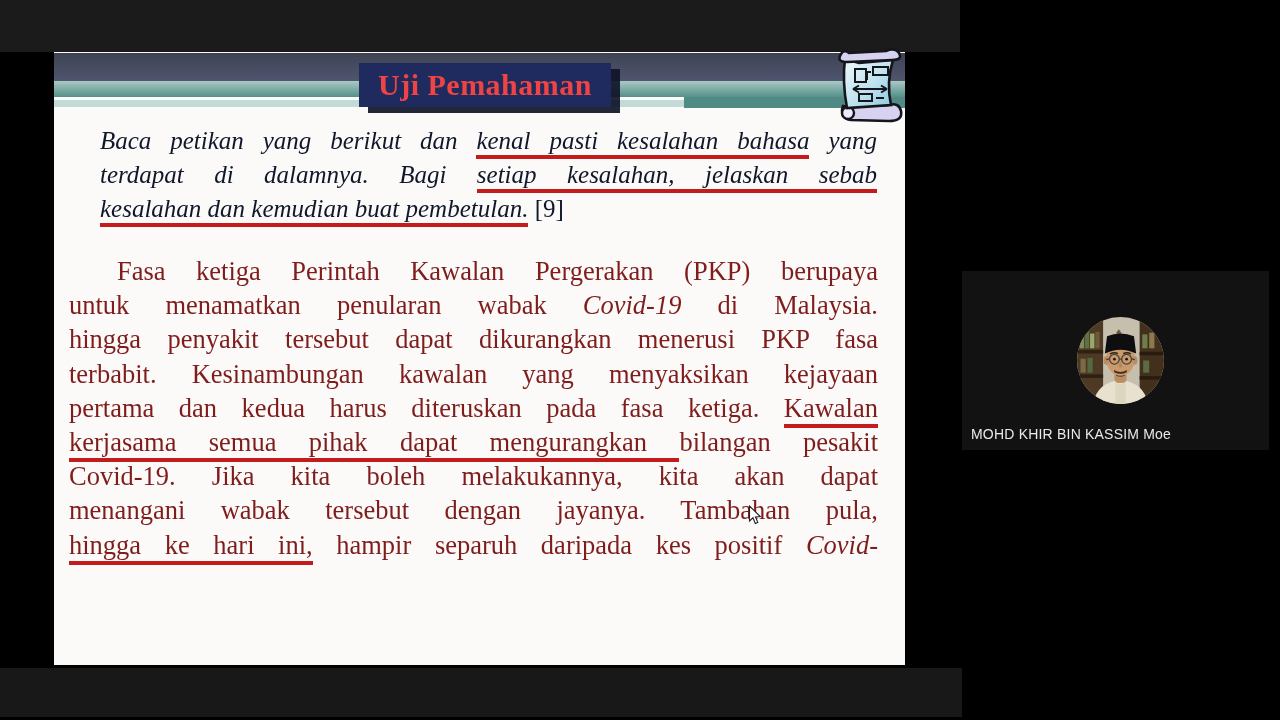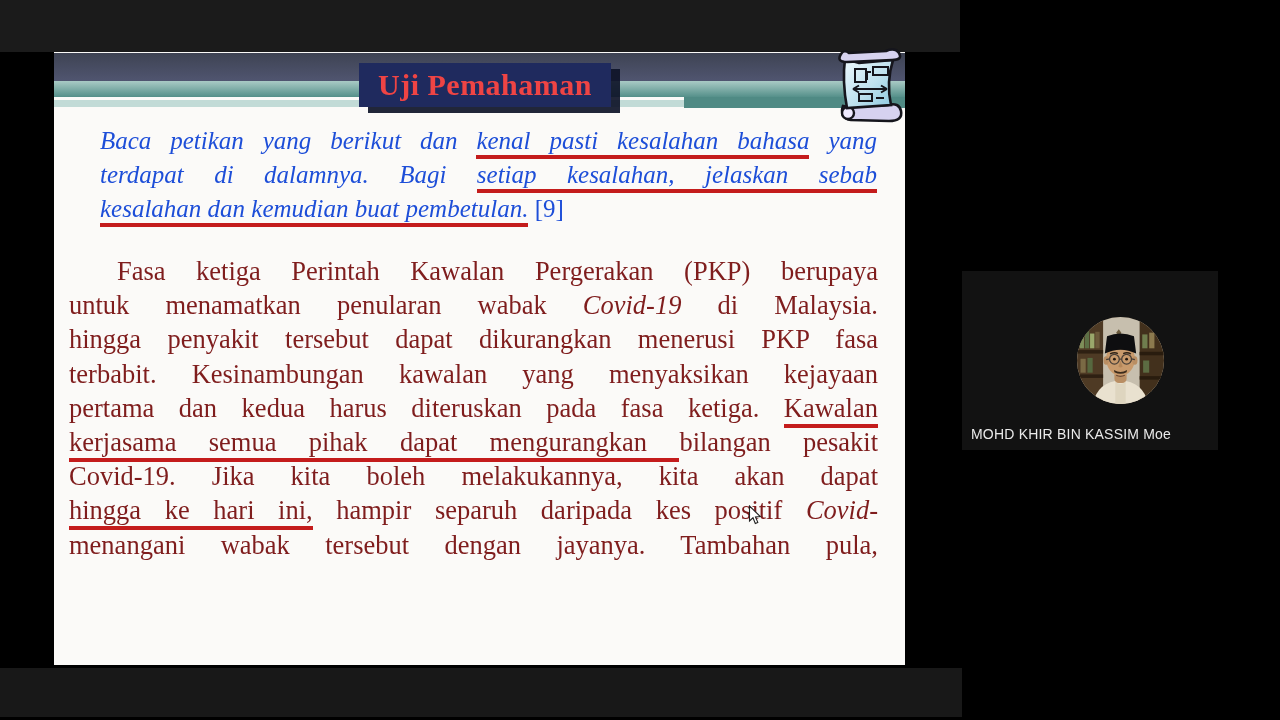--- a/index.html
+++ b/index.html
@@ -20,34 +20,34 @@
   .strip-pale{position:absolute;left:0;top:48px;width:630px;height:7px;background:#c2dbd7;}
   .strip-deep{position:absolute;left:630px;top:45px;width:221px;height:11px;background:#4f8a84;}
 
   .title-box{position:absolute;left:305px;top:11px;width:252px;height:44px;background:#1f2a5e;
     box-shadow:9px 6px 0 rgba(14,20,40,0.92);display:flex;align-items:center;justify-content:center;}
   .title-box span{color:#ef4444;font-weight:bold;font-size:30px;letter-spacing:0.5px;}
 
   .scroll-icon{position:absolute;right:-4px;top:-4px;width:80px;height:78px;}
 
   .instr{position:absolute;left:46px;right:28px;top:72px;}
-  .instr .line{font-style:italic;font-size:25px;line-height:34px;color:#1d4ed8;}
+  .instr .line{font-style:italic;font-size:25px;line-height:34px;color:#0f172a;}
   .para{position:absolute;left:15px;right:27px;top:202px;}
   .para .line{font-size:26.5px;line-height:34.2px;color:#7f1d1d;}
   .line.just{text-align:justify;text-align-last:justify;}
   .line.ind{text-indent:48px;}
   span.ul{border-bottom:4px solid #c41c1c;padding-bottom:1px;}
   span.it{font-style:italic;}
   span.plain{font-style:normal;}
 
   
   .cursor{position:absolute;left:748px;top:505px;width:15px;height:21px;}
 
   
-  .tile{position:absolute;left:962px;top:271px;width:256px;height:179px;background:#121212;}
+  .tile{position:absolute;left:962px;top:271px;width:307px;height:179px;background:#121212;}
   .avatar{position:absolute;left:115px;top:46px;width:87px;height:87px;border-radius:50%;overflow:hidden;background:#3a2c1e;}
   .avatar svg{display:block;width:100%;height:100%;}
   .tile-name{position:absolute;left:9px;bottom:8px;color:#eaeaea;
     font-family:"Liberation Sans",sans-serif;font-size:14px;letter-spacing:0.2px;}
 </style>
 </head>
 <body>
 
 <div class="topbar"></div>
 <div class="bottombar"></div>
@@ -95,22 +95,22 @@
     </div>
 
   <div class="para">
       <div class="line just ind"><span>Fasa ketiga Perintah Kawalan Pergerakan (PKP) berupaya</span></div>
       <div class="line just"><span>untuk menamatkan penularan wabak </span><span class="it">Covid-19</span><span> di Malaysia.</span></div>
       <div class="line just"><span>hingga penyakit tersebut dapat dikurangkan menerusi PKP fasa</span></div>
       <div class="line just"><span>terbabit. Kesinambungan kawalan yang menyaksikan kejayaan</span></div>
       <div class="line just"><span>pertama dan kedua harus diteruskan pada fasa ketiga. </span><span class="ul">Kawalan</span></div>
       <div class="line just"><span class="ul">kerjasama semua pihak dapat mengurangkan </span><span>bilangan pesakit</span></div>
       <div class="line just"><span>Covid-19. Jika kita boleh melakukannya, kita akan dapat</span></div>
+      <div class="line just"><span>menangani wabak tersebut dengan jayanya. Tambahan pula,</span></div>
       <div class="line just"><span class="ul">hingga ke hari ini,</span><span> hampir separuh daripada kes positif </span><span class="it">Covid-</span></div>
-      <div class="line just"><span>menangani wabak tersebut dengan jayanya. Tambahan pula,</span></div>
     </div>
 </div>
 
 <div class="cursor">
   <svg viewBox="0 0 15 21" xmlns="http://www.w3.org/2000/svg">
     <path d="M1.5,1 L1.5,16 L5,12.8 L7.3,18.5 L9.8,17.4 L7.5,11.9 L12.3,11.6 Z" fill="#ffffff" stroke="#222" stroke-width="1.1"></path>
   </svg>
 </div>
 
 <div class="tile">

